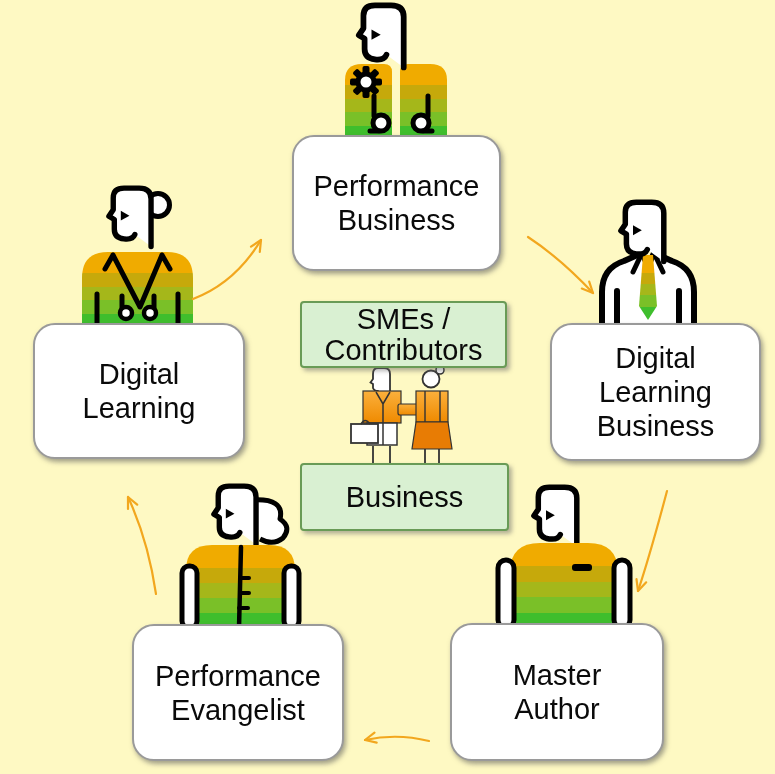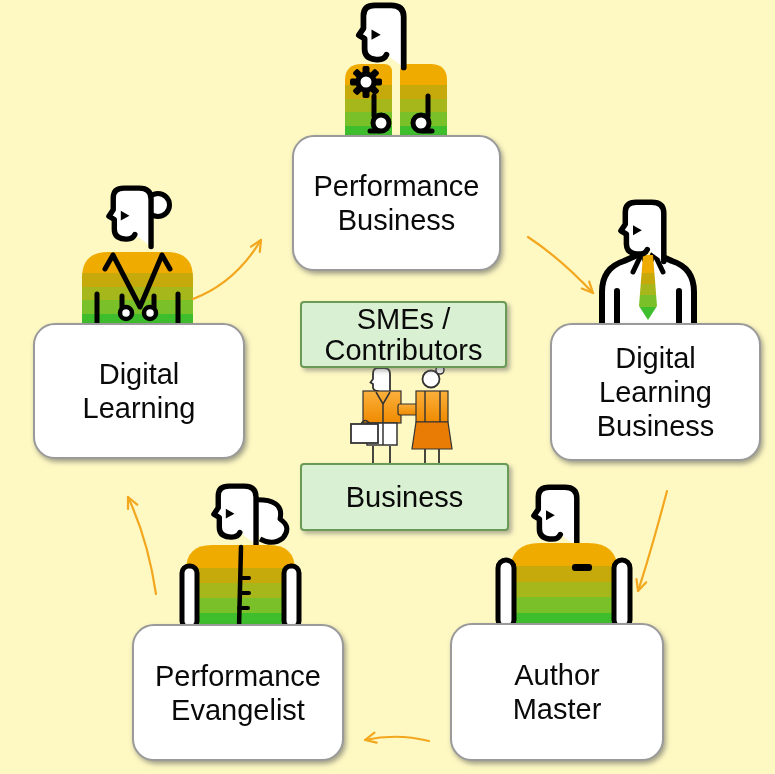--- a/index.html
+++ b/index.html
@@ -169,22 +169,22 @@
     <span>Learning</span>
     <span>Business</span>
   </div>
 
   <div class="role-box" style="left:33px;top:323px;width:208px;height:132px;">
     <span>Digital</span>
     <span>Learning</span>
   </div>
 
   <div class="role-box" style="left:450px;top:623px;width:210px;height:134px;">
+    <span>Master</span>
     <span>Author</span>
-    <span>Master</span>
   </div>
 
   <div class="role-box" style="left:132px;top:624px;width:208px;height:133px;">
     <span>Performance</span>
     <span>Evangelist</span>
   </div>
 
   <div class="center-box" style="left:300px;top:301px;width:203px;height:63px;">
     <span>SMEs /</span>
     <span>Contributors</span>

